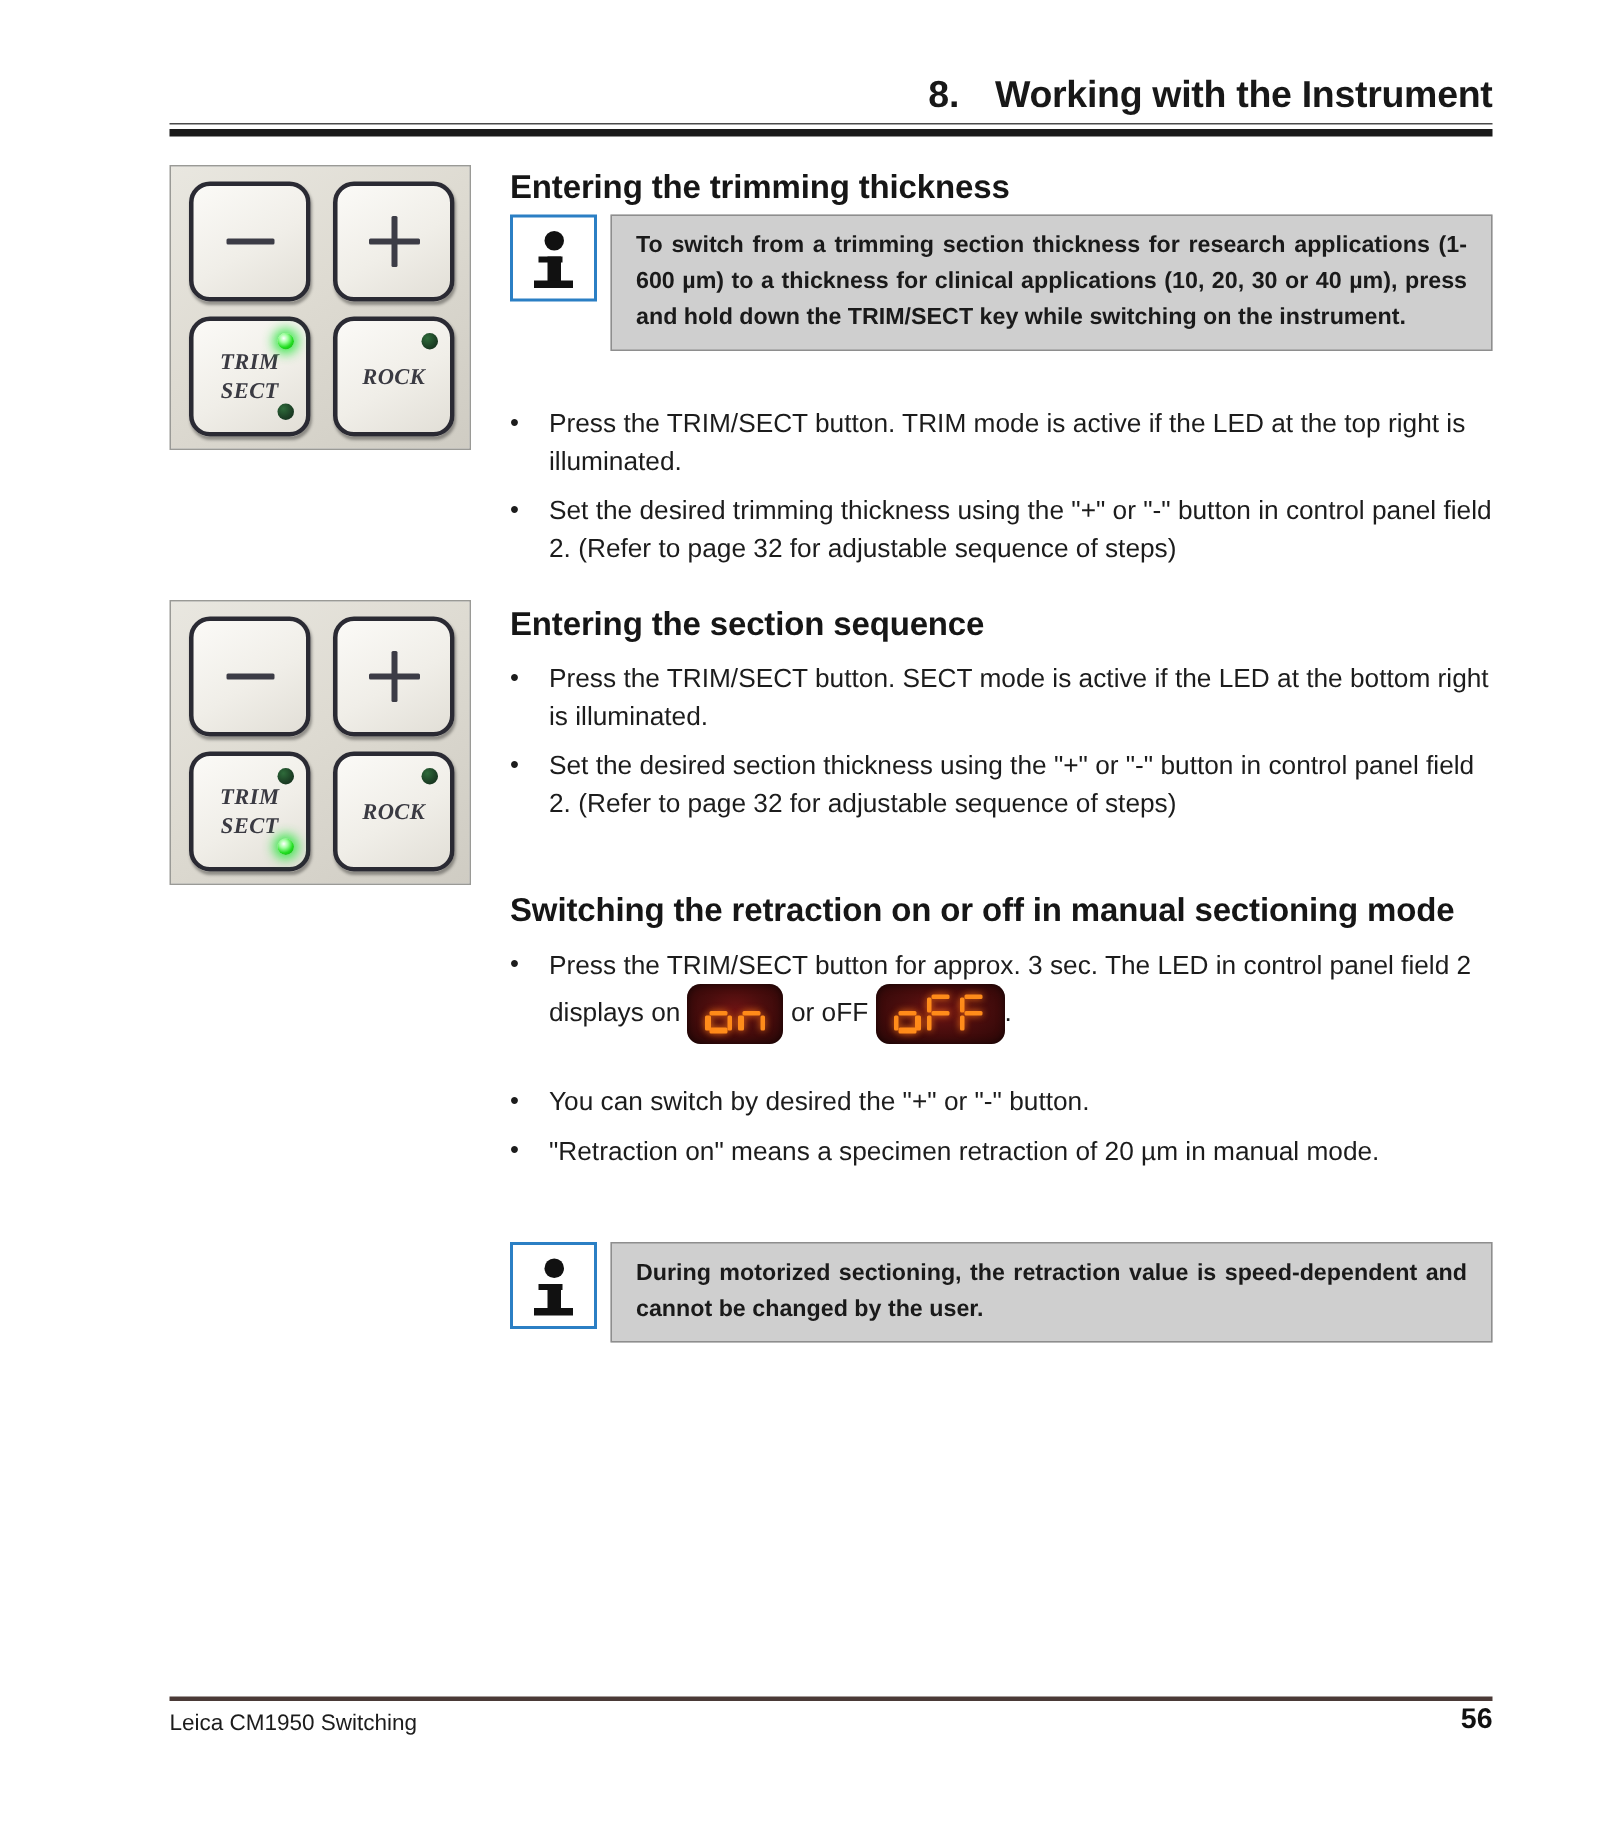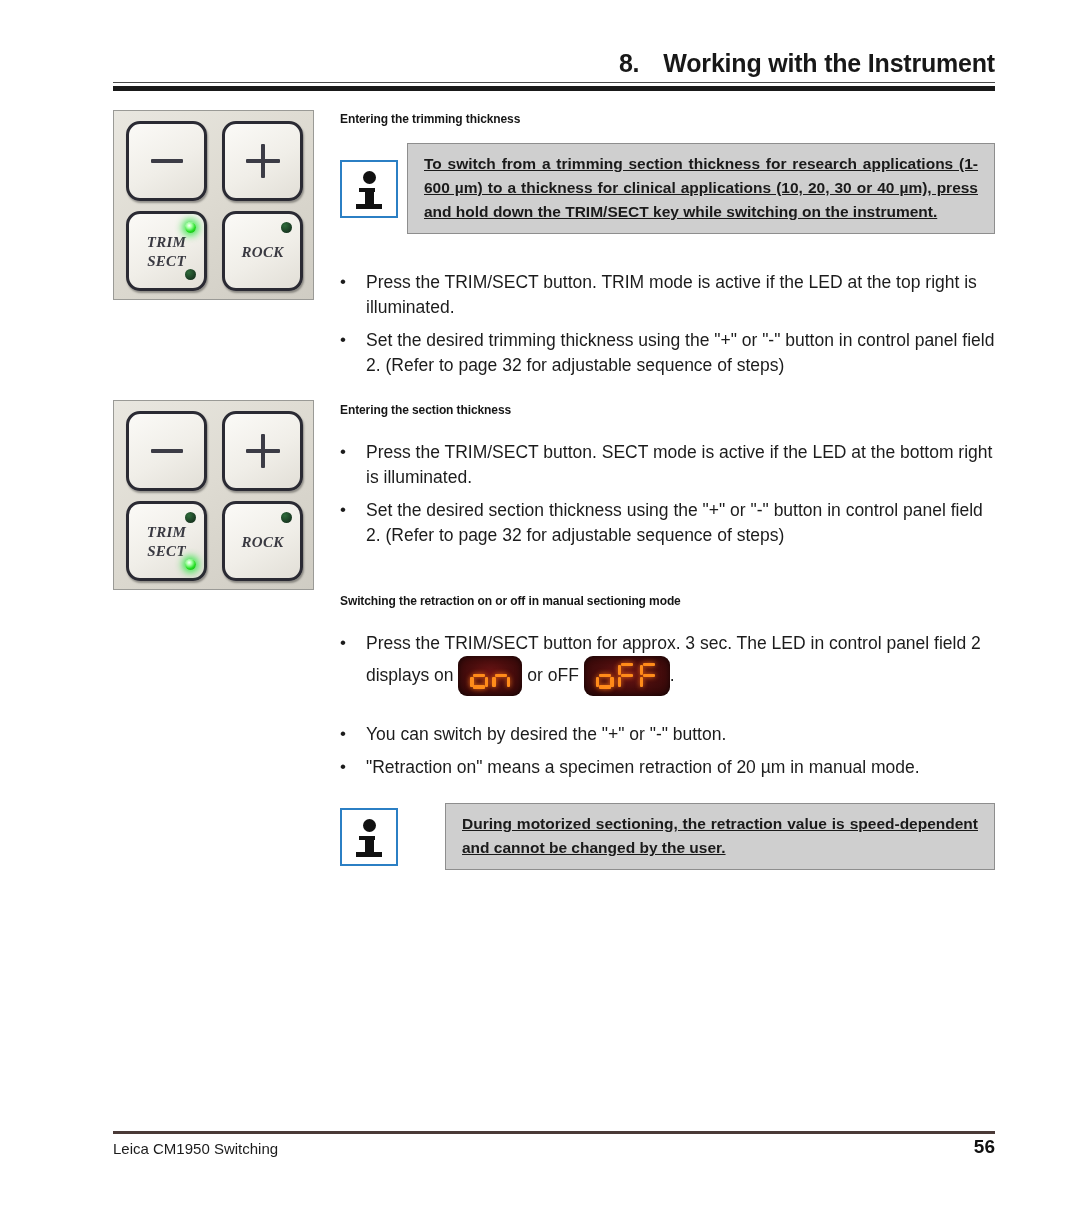--- a/index.html
+++ b/index.html
@@ -142,21 +142,21 @@
   }
 
   
   .content {
     position: absolute;
     left: 340px;
     top: 0;
     width: 655px;
   }
   .section-head {
-    font-size: 12px;
+    font-size: 22px;
     font-weight: bold;
     color: #161616;
     letter-spacing: -0.1px;
   }
   .bullet-row {
     display: flex;
     font-size: 17.5px;
     line-height: 24.5px;
     color: #1c1c1c;
   }
@@ -168,22 +168,21 @@
     line-height: 24.5px;
   }
   .bullet-text {
     flex: 1 1 auto;
   }
   .bullet-text b { font-weight: normal; }
 
   
   .note {
     display: flex;
-    align-items: center;
-    text-decoration: underline;
+    align-items: flex-start;
   }
   .note-icon {
     flex: 0 0 58px;
     width: 58px;
     height: 58px;
     border: 2px solid #2b7fc4;
     background: #ffffff;
     box-sizing: border-box;
     position: relative;
   }
@@ -377,21 +376,21 @@
       <div class="bullet-dot">•</div>
       <div class="bullet-text"><span>Press the </span><b>TRIM/SECT</b><span> button. </span><b>TRIM</b><span> mode is active if the LED at the top right is illuminated.</span></div>
     </div>
     <div class="bullet-row" style="margin-top:9px;">
       <div class="bullet-dot">•</div>
       <div class="bullet-text">Set the desired trimming thickness using the "+" or "-" button in control panel field 2. (Refer to page 32 for adjustable sequence of steps)</div>
     </div>
   </div>
 
   <div class="content" style="top:403px;">
-    <div class="section-head">Entering the section thickness</div>
+    <div class="section-head">Entering the section sequence</div>
   </div>
 
   <div class="content" style="top:440px;">
     <div class="bullet-row">
       <div class="bullet-dot">•</div>
       <div class="bullet-text"><span>Press the </span><b>TRIM/SECT</b><span> button. </span><b>SECT</b><span> mode is active if the LED at the bottom right is illuminated.</span></div>
     </div>
     <div class="bullet-row" style="margin-top:9px;">
       <div class="bullet-dot">•</div>
       <div class="bullet-text">Set the desired section thickness using the "+" or "-" button in control panel field 2. (Refer to page 32 for adjustable sequence of steps)</div>
@@ -410,21 +409,21 @@
     <div class="bullet-row" style="margin-top:26px;">
       <div class="bullet-dot">•</div>
       <div class="bullet-text">You can switch by desired the "+" or "-" button.</div>
     </div>
     <div class="bullet-row" style="margin-top:9px;">
       <div class="bullet-dot">•</div>
       <div class="bullet-text">"Retraction on" means a specimen retraction of 20 µm in manual mode.</div>
     </div>
   </div>
 
-  <div class="content note" style="top:803px;gap:38px;">
+  <div class="content note" style="top:828px;">
     <div class="note-icon">
       <span class="i-dot"></span>
       <span class="i-serif-top"></span>
       <span class="i-stem"></span>
       <span class="i-foot"></span>
     </div>
     <div class="note-body">
       <p>During motorized sectioning, the retraction value is speed-dependent and cannot be changed by the user.</p>
     </div>
   </div>

